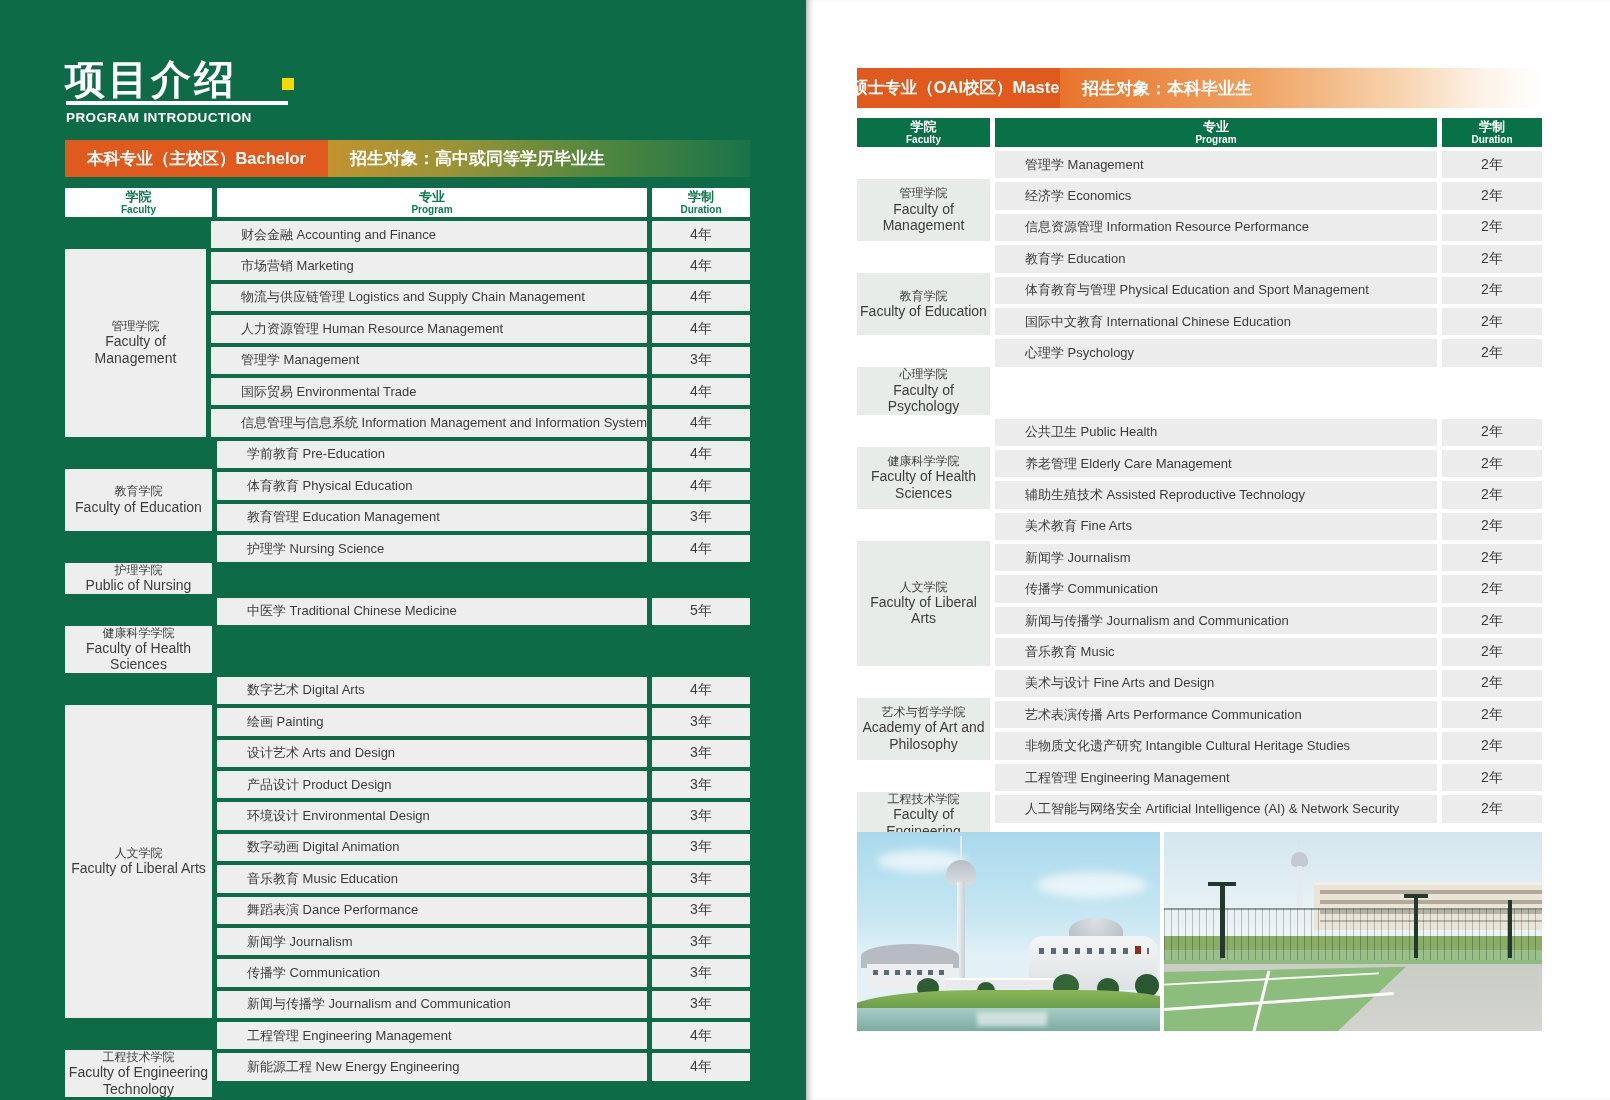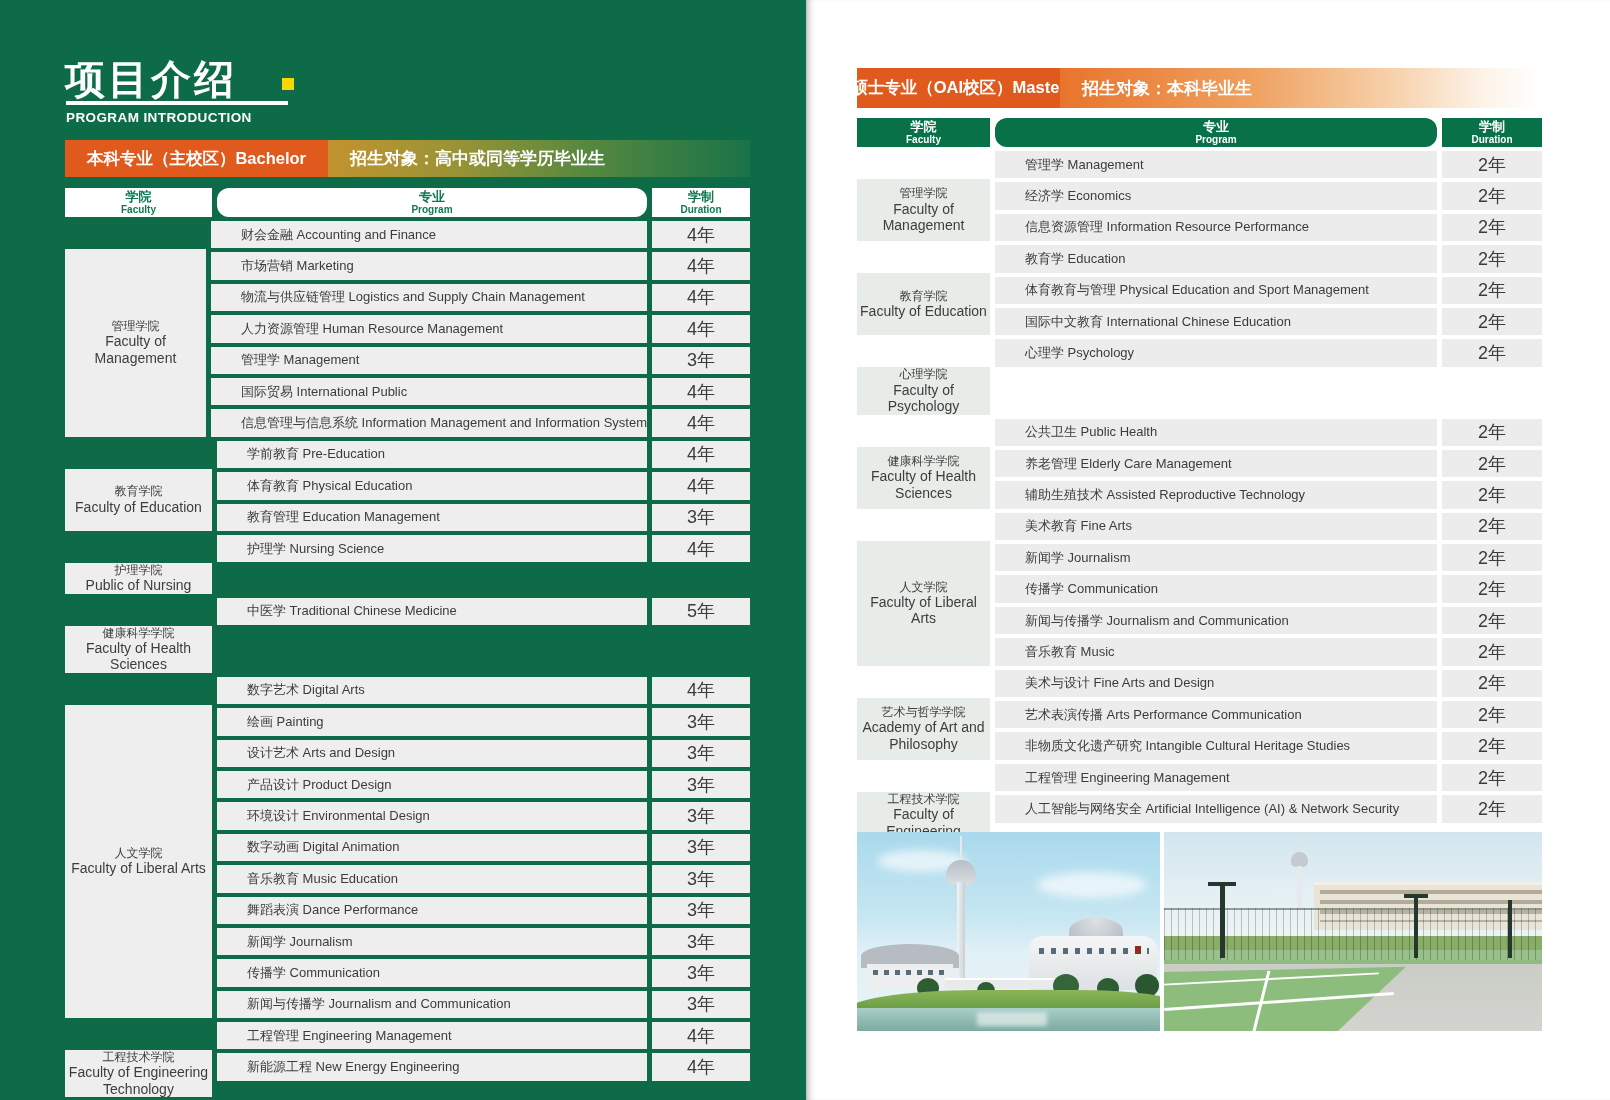--- a/index.html
+++ b/index.html
@@ -31,35 +31,35 @@
   .bar-master .bar-aud{background:linear-gradient(90deg,#e8742c 0%,#efa160 40%,#f7d3ae 70%,#fdf3e9 88%,#ffffff 100%);}
   
   .tbl{position:absolute;width:685px;display:flex;flex-direction:column;gap:4px;}
   .tbl-bachelor{left:65px;top:188px;--facw:147px;--durw:98px;--cell:#eeeeee;--fcell:#eeeeee;}
   .tbl-master{left:51px;top:118px;--facw:133px;--durw:100px;--cell:#ececec;--fcell:#e7ece8;}
   .tbl-header{display:flex;gap:5px;height:29px;flex:none;}
   .th{display:flex;flex-direction:column;align-items:center;justify-content:center;line-height:1.1;}
   .th .cn{font-size:13px;font-weight:700;}
   .th .en{font-size:10px;font-weight:700;}
   .th-fac{width:var(--facw);}
-  .th-prog{flex:1;border-radius:12px;}
+  .th-prog{flex:1;}
   .th-dur{width:var(--durw);}
   .tbl-bachelor .th{background:#ffffff;color:#0c7a4e;}
   .tbl-master .th{background:#087147;color:#ffffff;}
   .grp{display:flex;gap:5px;flex:none;}
   .fac{width:var(--facw);background:var(--fcell);display:flex;flex-direction:column;align-items:center;
        justify-content:center;text-align:center;color:#3d3d3d;line-height:1.18;margin-top:28px;}
   .fac .cn{font-size:12px;}
   .fac .en{font-size:14px;}
   .rows{flex:1;display:flex;flex-direction:column;gap:4px;}
   .row{display:flex;gap:5px;height:27.4px;flex:none;}
   .prog{flex:1;background:var(--cell);display:flex;align-items:center;padding-left:30px;
         font-size:13px;color:#3c3c3c;white-space:nowrap;}
   .dur{width:var(--durw);background:var(--cell);display:flex;align-items:center;justify-content:center;
-       font-size:18px;color:#3c3c3c;}
+       font-size:14px;color:#3c3c3c;}
   
   .photos{position:absolute;left:51px;top:832px;width:685px;height:199px;display:flex;gap:4px;}
   .photo{position:relative;overflow:hidden;height:199px;flex:none;}
   .photo-campus{width:303px;background:linear-gradient(180deg,#a9d9ec 0%,#c6e6f2 42%,#e2f1f7 62%,#e8f2f4 100%);}
   .photo-tennis{width:378px;background:linear-gradient(180deg,#d3e6ee 0%,#eef5f7 50%,#f3f7f7 100%);}
   .photo *{position:absolute;}
   
   .c-cloud{background:#ffffff;border-radius:50%;opacity:.65;filter:blur(4px);}
   .c-cloud.one{left:20px;top:18px;width:90px;height:22px;}
   .c-cloud.two{left:180px;top:40px;width:110px;height:26px;}
@@ -164,21 +164,21 @@
           </div>
           <div class="row">
             <div class="prog">人力资源管理 Human Resource Management</div>
             <div class="dur">4年</div>
           </div>
           <div class="row">
             <div class="prog">管理学 Management</div>
             <div class="dur">3年</div>
           </div>
           <div class="row">
-            <div class="prog">国际贸易 International Public</div>
+            <div class="prog">国际贸易 Environmental Trade</div>
             <div class="dur">4年</div>
           </div>
           <div class="row">
             <div class="prog">信息管理与信息系统 Information Management and Information System</div>
             <div class="dur">4年</div>
           </div>
         </div>
       </div>
       <div class="grp">
         <div class="fac">

